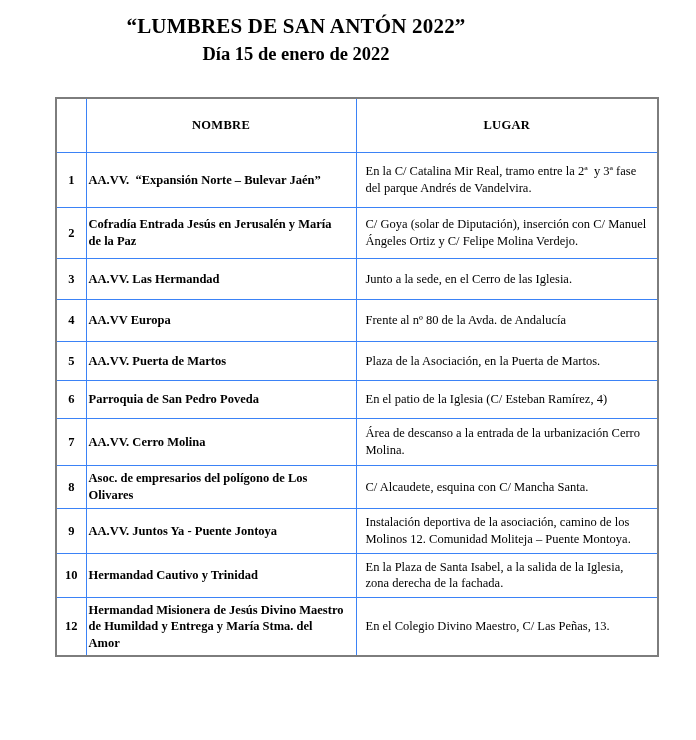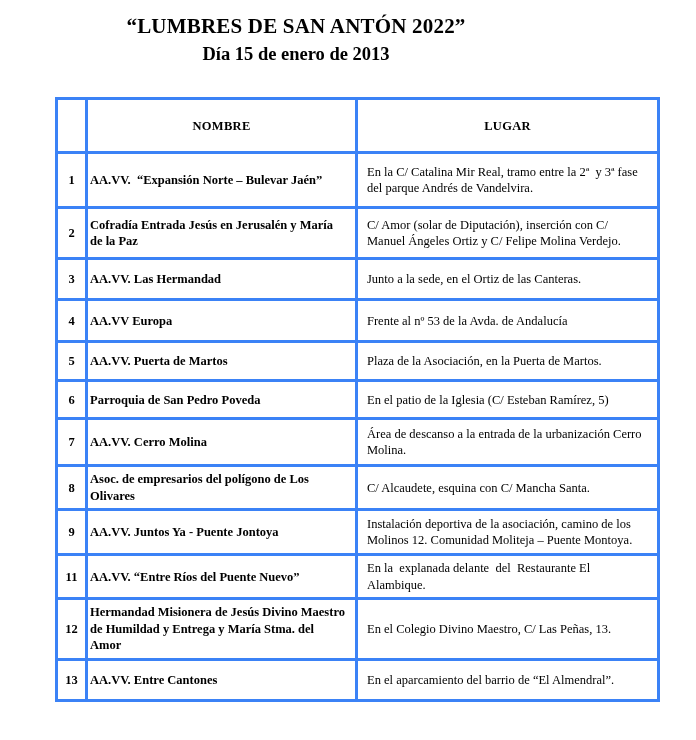--- a/index.html
+++ b/index.html
@@ -33,21 +33,21 @@
   }
   table.main-table {
     border-collapse: collapse;
     table-layout: fixed;
     width: 602px;
     margin-left: 55px;
     margin-top: 31px;
     border: 2px solid #7d7d7d;
   }
   table.main-table td, table.main-table th {
-    border: 3px solid #3b82f6;
+    border: 1px solid #3b82f6;
     font-size: 12.5px;
     line-height: 1.32;
     vertical-align: middle;
     white-space: pre-wrap;
     overflow: hidden;
   }
   col.c-num   { width: 30px; }
   col.c-name  { width: 270px; }
   col.c-place { width: 302px; }
   th.h-cell {
@@ -71,21 +71,21 @@
     font-family: Liberation Serif, serif;
   }
 </style>
 </head>
 <body>
 
 <div class="page">
 
   <div class="title-block">
     <div class="doc-title">“LUMBRES DE SAN ANTÓN 2022”</div>
-    <div class="doc-subtitle">Día 15 de enero de 2013</div>
+    <div class="doc-subtitle">Día 15 de enero de 2022</div>
   </div>
 
   <table class="main-table">
     <colgroup>
       <col class="c-num">
       <col class="c-name">
       <col class="c-place">
     </colgroup>
     <thead>
       <tr style="height:54px;">
@@ -96,68 +96,63 @@
     </thead>
     <tbody>
       <tr style="height:55px;">
         <td class="num-cell">1</td>
         <td class="name-cell">AA.VV.  “Expansión Norte – Bulevar Jaén”</td>
         <td class="place-cell">En la C/ Catalina Mir Real, tramo entre la 2ª  y 3ª fase  del parque Andrés de Vandelvira.</td>
       </tr>
       <tr style="height:51px;">
         <td class="num-cell">2</td>
         <td class="name-cell">Cofradía Entrada Jesús en Jerusalén y María de la Paz</td>
-        <td class="place-cell">C/ Amor (solar de Diputación), inserción con C/ Manuel Ángeles Ortiz y C/ Felipe Molina Verdejo.</td>
+        <td class="place-cell">C/ Goya (solar de Diputación), inserción con C/ Manuel Ángeles Ortiz y C/ Felipe Molina Verdejo.</td>
       </tr>
       <tr style="height:41px;">
         <td class="num-cell">3</td>
         <td class="name-cell">AA.VV. Las Hermandad</td>
-        <td class="place-cell">Junto a la sede, en el Ortiz de las Canteras.</td>
+        <td class="place-cell">Junto a la sede, en el Cerro de las Iglesia.</td>
       </tr>
       <tr style="height:42px;">
         <td class="num-cell">4</td>
         <td class="name-cell">AA.VV Europa</td>
-        <td class="place-cell">Frente al nº 53 de la Avda. de Andalucía</td>
+        <td class="place-cell">Frente al nº 80 de la Avda. de Andalucía</td>
       </tr>
       <tr style="height:39px;">
         <td class="num-cell">5</td>
         <td class="name-cell">AA.VV. Puerta de Martos</td>
         <td class="place-cell">Plaza de la Asociación, en la Puerta de Martos.</td>
       </tr>
       <tr style="height:38px;">
         <td class="num-cell">6</td>
         <td class="name-cell">Parroquia de San Pedro Poveda</td>
-        <td class="place-cell">En el patio de la Iglesia (C/ Esteban Ramírez, 5)</td>
+        <td class="place-cell">En el patio de la Iglesia (C/ Esteban Ramírez, 4)</td>
       </tr>
       <tr style="height:47px;">
         <td class="num-cell">7</td>
         <td class="name-cell">AA.VV. Cerro Molina</td>
         <td class="place-cell">Área de descanso a la entrada de la urbanización Cerro Molina.</td>
       </tr>
       <tr style="height:43px;">
         <td class="num-cell">8</td>
         <td class="name-cell">Asoc. de empresarios del polígono de Los Olivares</td>
         <td class="place-cell">C/ Alcaudete, esquina con C/ Mancha Santa.</td>
       </tr>
       <tr style="height:45px;">
         <td class="num-cell">9</td>
         <td class="name-cell">AA.VV. Juntos Ya - Puente Jontoya</td>
         <td class="place-cell">Instalación deportiva de la asociación, camino de los Molinos 12. Comunidad Moliteja – Puente Montoya.</td>
       </tr>
-      <tr style="height:40px;">
-        <td class="num-cell">11</td>
-        <td class="name-cell">AA.VV. “Entre Ríos del Puente Nuevo”</td>
-        <td class="place-cell">En la  explanada delante  del  Restaurante El Alambique.</td>
+      <tr style="height:44px;">
+        <td class="num-cell">10</td>
+        <td class="name-cell">Hermandad Cautivo y Trinidad</td>
+        <td class="place-cell">En la Plaza de Santa Isabel, a la salida de la Iglesia, zona derecha de la fachada.</td>
       </tr>
       <tr style="height:52px;">
         <td class="num-cell">12</td>
         <td class="name-cell">Hermandad Misionera de Jesús Divino Maestro de Humildad y Entrega y María Stma. del Amor</td>
         <td class="place-cell">En el Colegio Divino Maestro, C/ Las Peñas, 13.</td>
-      </tr>
-      <tr style="height:41px;">
-        <td class="num-cell">13</td>
-        <td class="name-cell">AA.VV. Entre Cantones</td>
-        <td class="place-cell">En el aparcamiento del barrio de “El Almendral”.</td>
       </tr>
     </tbody>
   </table>
 
 </div>
 
 </body></html>

